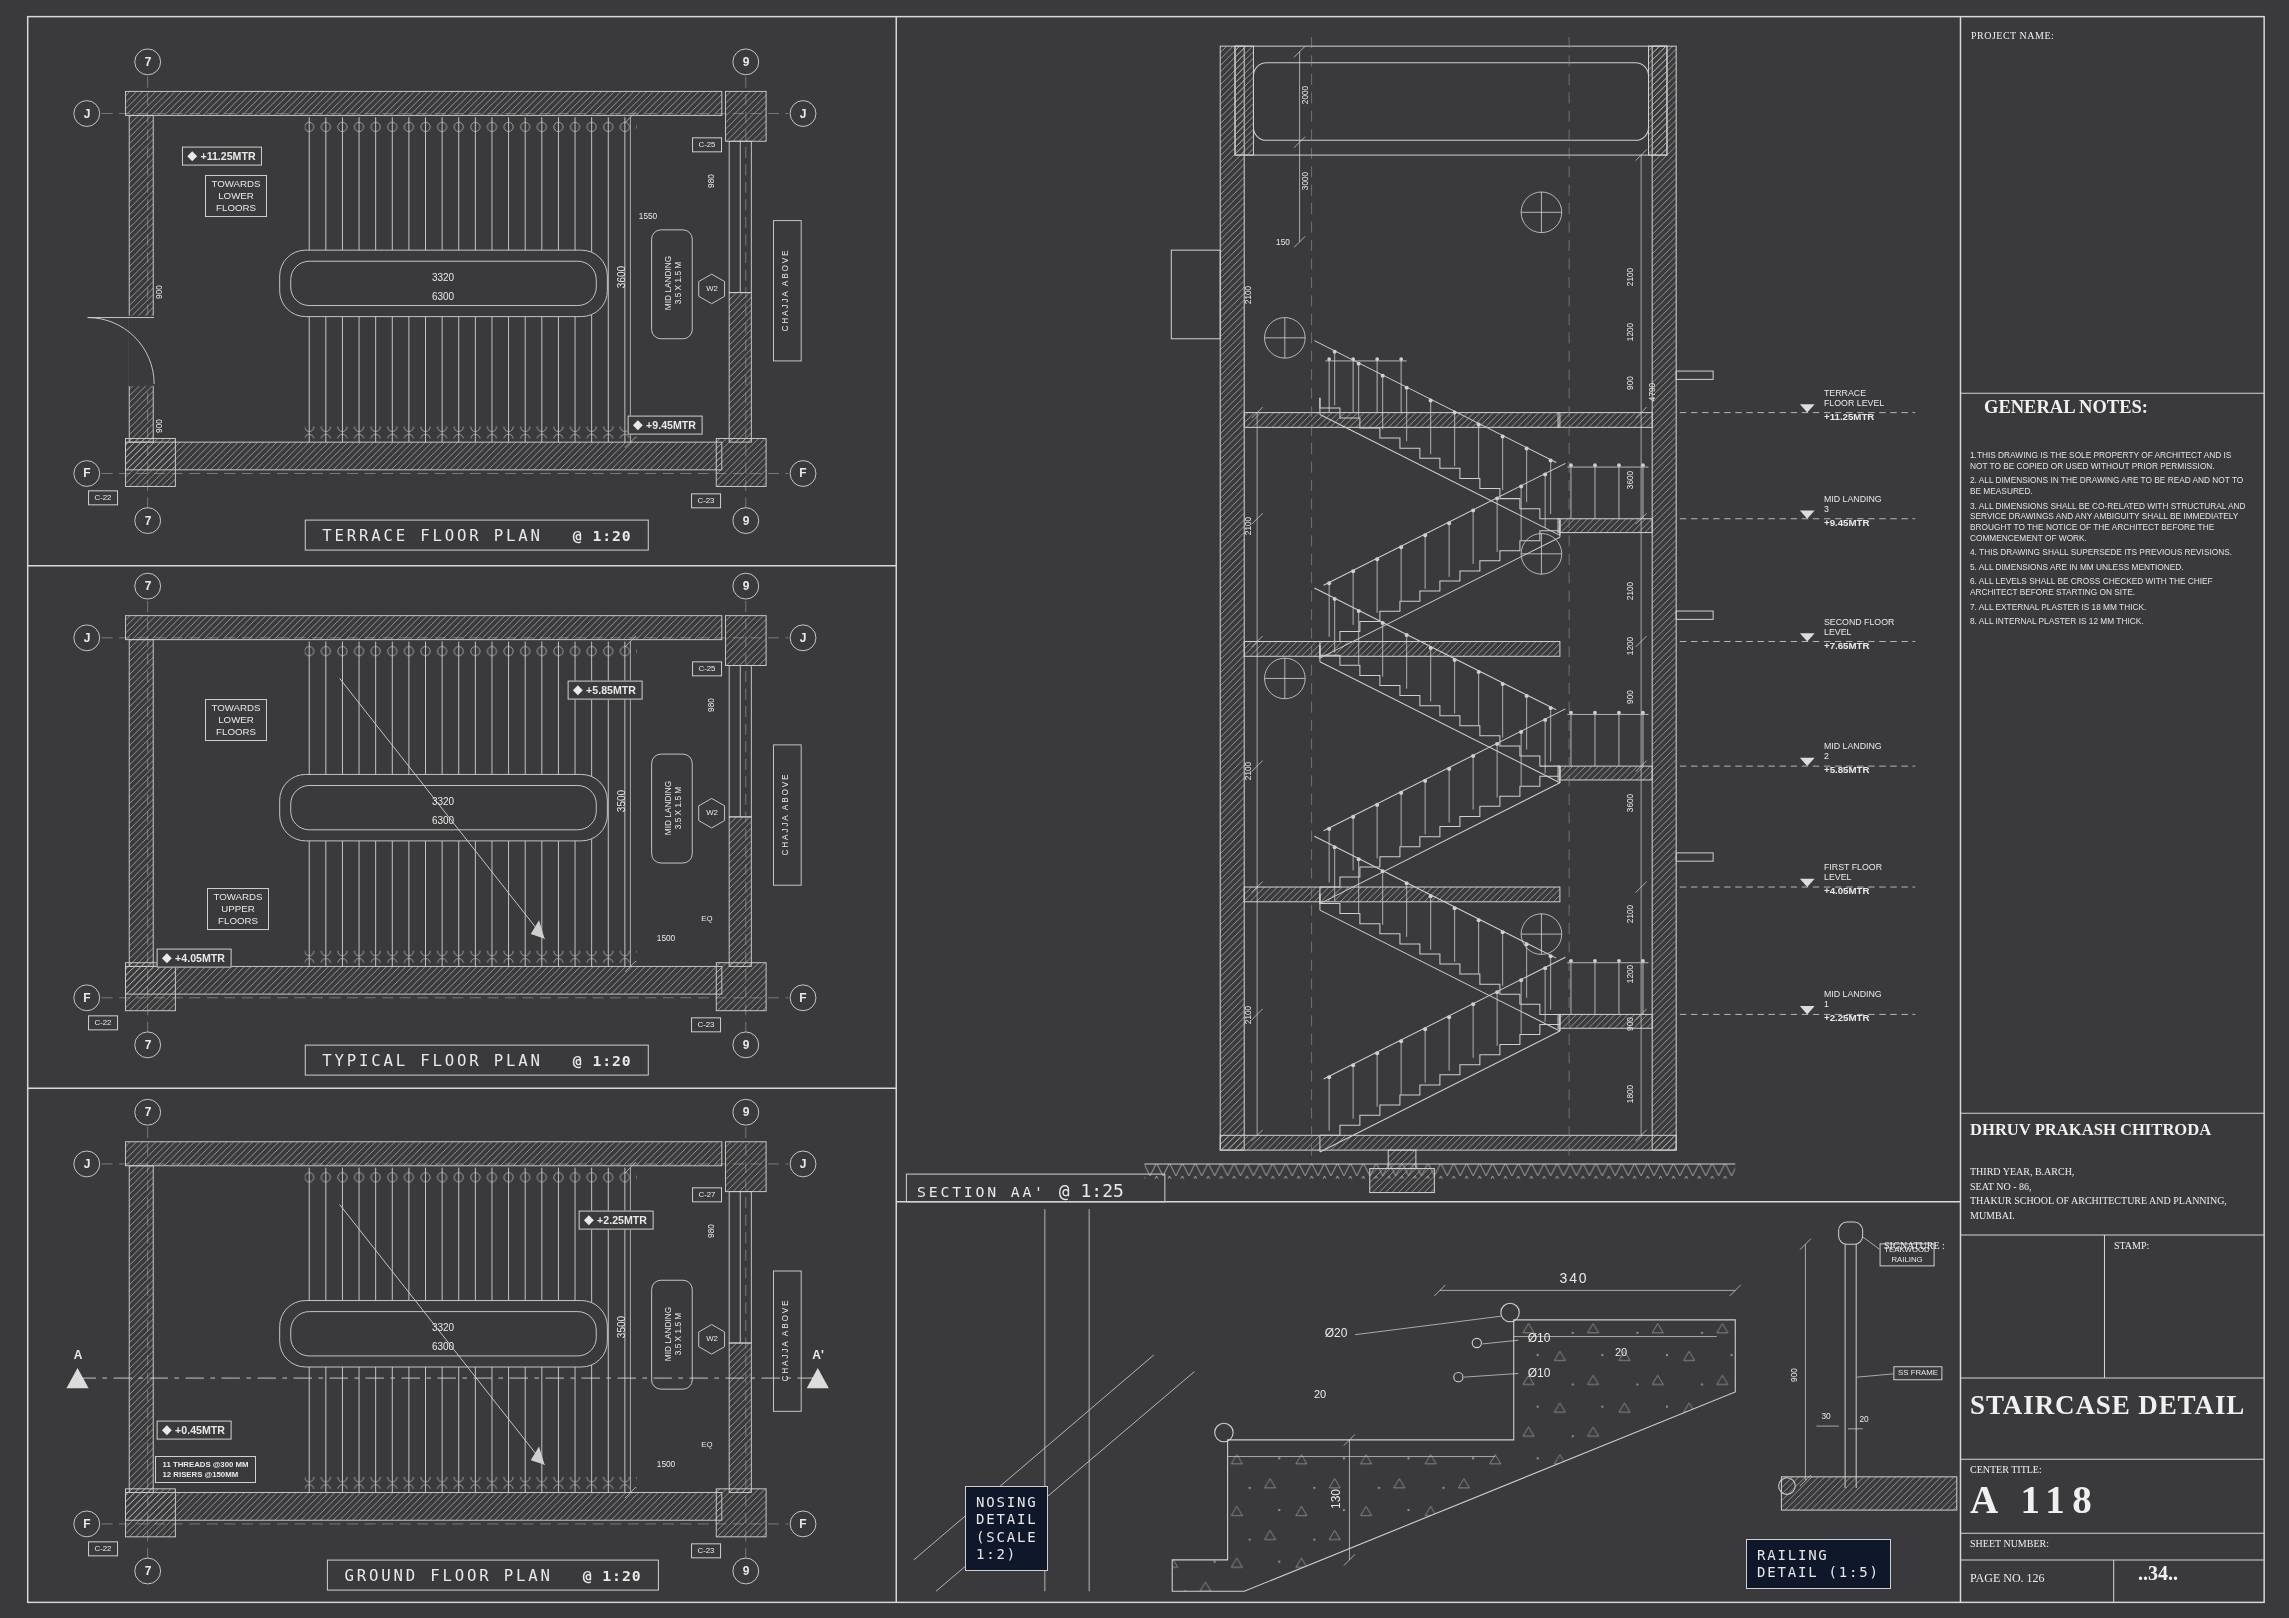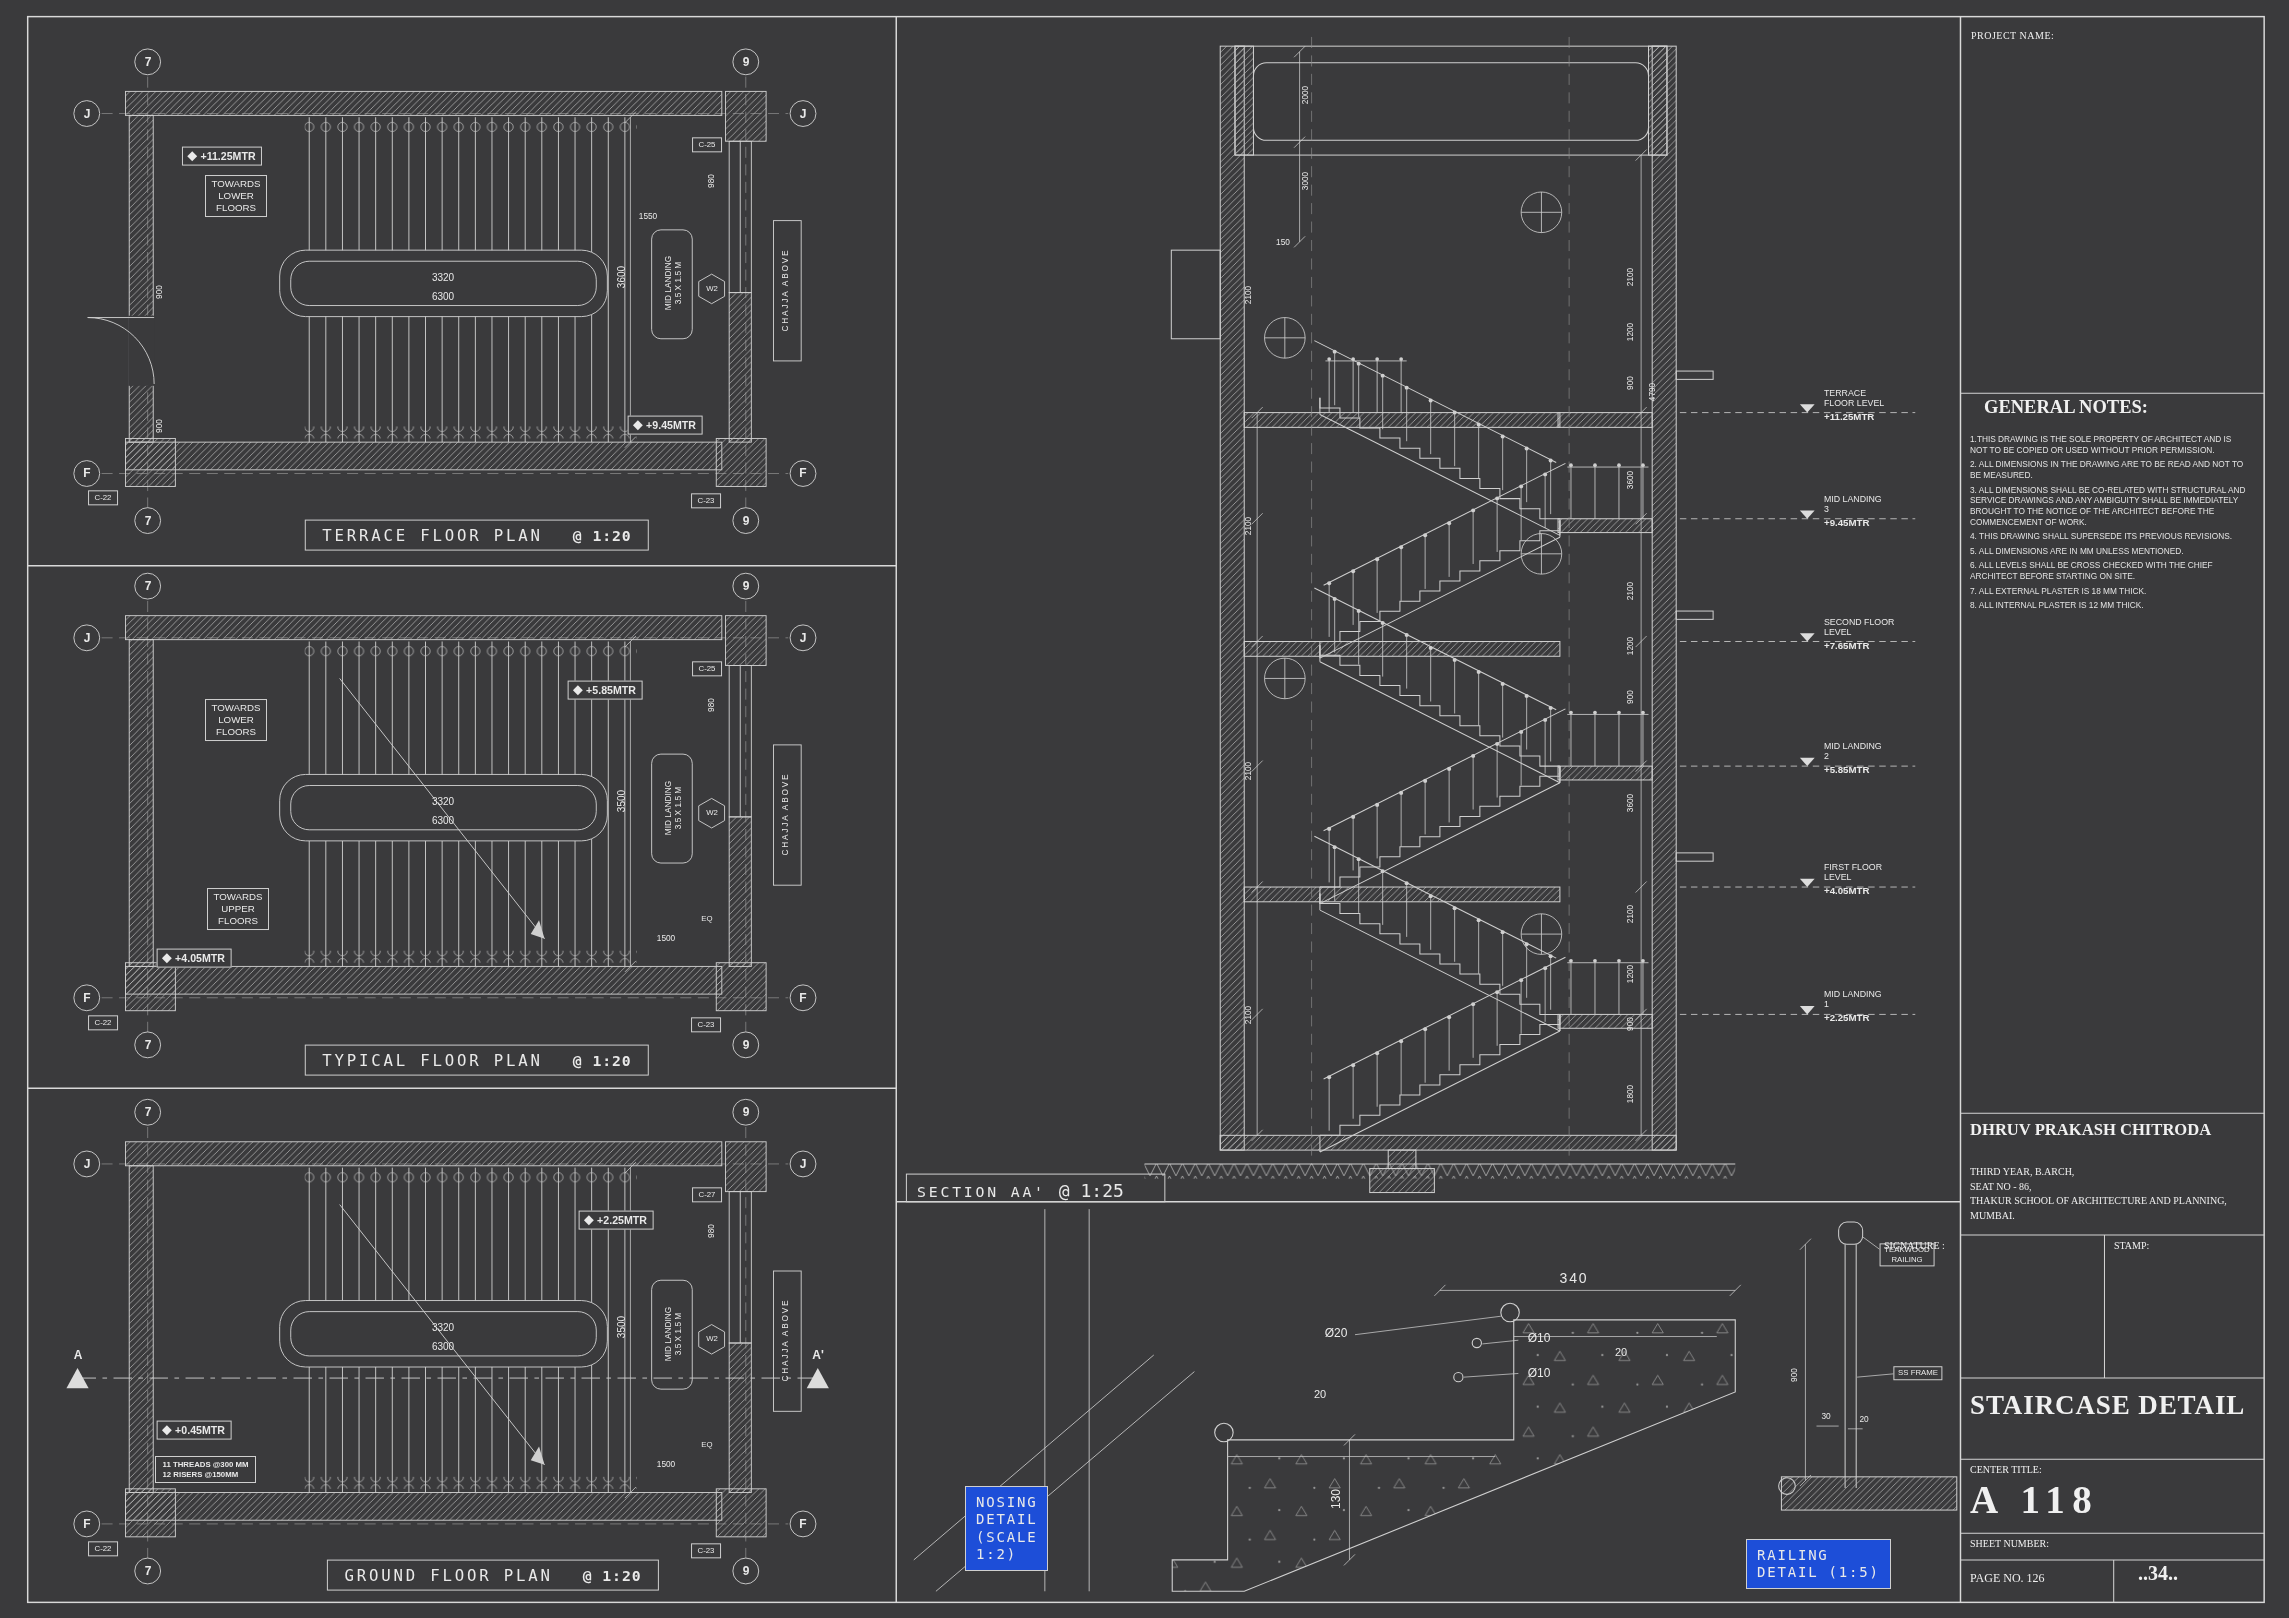--- a/index.html
+++ b/index.html
@@ -13,21 +13,21 @@
   .box{border:0.9px solid #cfcfcf;background:#3a3a3c;padding:1.8px 5.5px;}
   .bub{font-size:12px;font-weight:bold;}
   .sm{font-size:8.3px;}
   .xs{font-size:7.8px;}
   .lvl{display:flex;align-items:center;gap:5.5px;font-weight:bold;font-size:10.6px;}
   .dia{width:6.5px;height:6.5px;background:#e9e9e9;transform:rotate(45deg);flex:none;}
   .ptitle{display:flex;gap:30px;align-items:baseline;border:1.2px solid #cfcfcf;padding:4.6px 16.6px;
           font-family:"DejaVu Sans Mono",monospace;font-size:15.7px;letter-spacing:2.8px;background:#3a3a3c;}
   .ptitle .sc{font-weight:bold;letter-spacing:0.9px;font-size:14.8px;}
   .dtl{border:1.2px solid #cfcfcf;padding:6.5px 10px;font-family:"DejaVu Sans Mono",monospace;
-       font-size:14px;letter-spacing:1.8px;white-space:pre-line;background:#1d4ed8;color:#e9e9e9;}
+       font-size:14px;letter-spacing:1.8px;white-space:pre-line;background:#0f172a;color:#e9e9e9;}
   .seclvl{position:absolute;color:#e9e9e9;}
   .seclvl .nm{font-size:8.8px;white-space:pre-line;line-height:1.15;}
   .seclvl .vl{font-size:9.7px;font-weight:bold;margin-top:2.8px;}
   .tb{position:absolute;color:#f0f0f0;font-family:"Liberation Serif",serif;}
   .note{font:8.3px/1.3 "Liberation Sans",sans-serif;color:#e3e3e3;margin-bottom:3.7px;}
   .mono{font-family:"DejaVu Sans Mono",monospace;}
 </style>
 </head>
 <body>
 
@@ -430,21 +430,21 @@
 <div class="lbl pin box xs" style="left:1918px;top:1373px;padding:0.9px 3.7px">SS FRAME</div>
 <div class="lbl rot sm" style="left:1794px;top:1375px">900</div>
 <div class="lbl pin sm" style="left:1826px;top:1416px">30</div>
 <div class="lbl pin sm" style="left:1864px;top:1419px">20</div>
 <div class="lbl dtl" style="left:1746px;top:1539px">RAILING
 DETAIL (1:5)</div>
 
 <div class="tb" style="left:1971px;top:29.5px;font-size:10px;letter-spacing:0.5px">PROJECT NAME:</div>
 
 <div class="tb" style="left:1984px;top:397px;font-size:18.5px;font-weight:bold">GENERAL NOTES:</div>
-<div style="position:absolute;left:1970px;top:434px;width:277px">
+<div style="position:absolute;left:1970px;top:450px;width:277px">
   <div class="note">1.THIS DRAWING IS THE SOLE PROPERTY OF ARCHITECT AND IS NOT TO BE COPIED OR USED WITHOUT PRIOR PERMISSION.</div>
   <div class="note">2. ALL DIMENSIONS IN THE DRAWING ARE TO BE READ AND NOT TO BE MEASURED.</div>
   <div class="note">3. ALL DIMENSIONS SHALL BE CO-RELATED WITH STRUCTURAL AND SERVICE DRAWINGS AND ANY AMBIGUITY SHALL BE IMMEDIATELY BROUGHT TO THE NOTICE OF THE ARCHITECT BEFORE THE COMMENCEMENT OF WORK.</div>
   <div class="note">4. THIS DRAWING SHALL SUPERSEDE ITS PREVIOUS REVISIONS.</div>
   <div class="note">5. ALL DIMENSIONS ARE IN MM UNLESS MENTIONED.</div>
   <div class="note">6. ALL LEVELS SHALL BE CROSS CHECKED WITH THE CHIEF ARCHITECT BEFORE STARTING ON SITE.</div>
   <div class="note">7. ALL EXTERNAL PLASTER IS 18 MM THICK.</div>
   <div class="note">8. ALL INTERNAL PLASTER IS 12 MM THICK.</div>
 </div>
 

